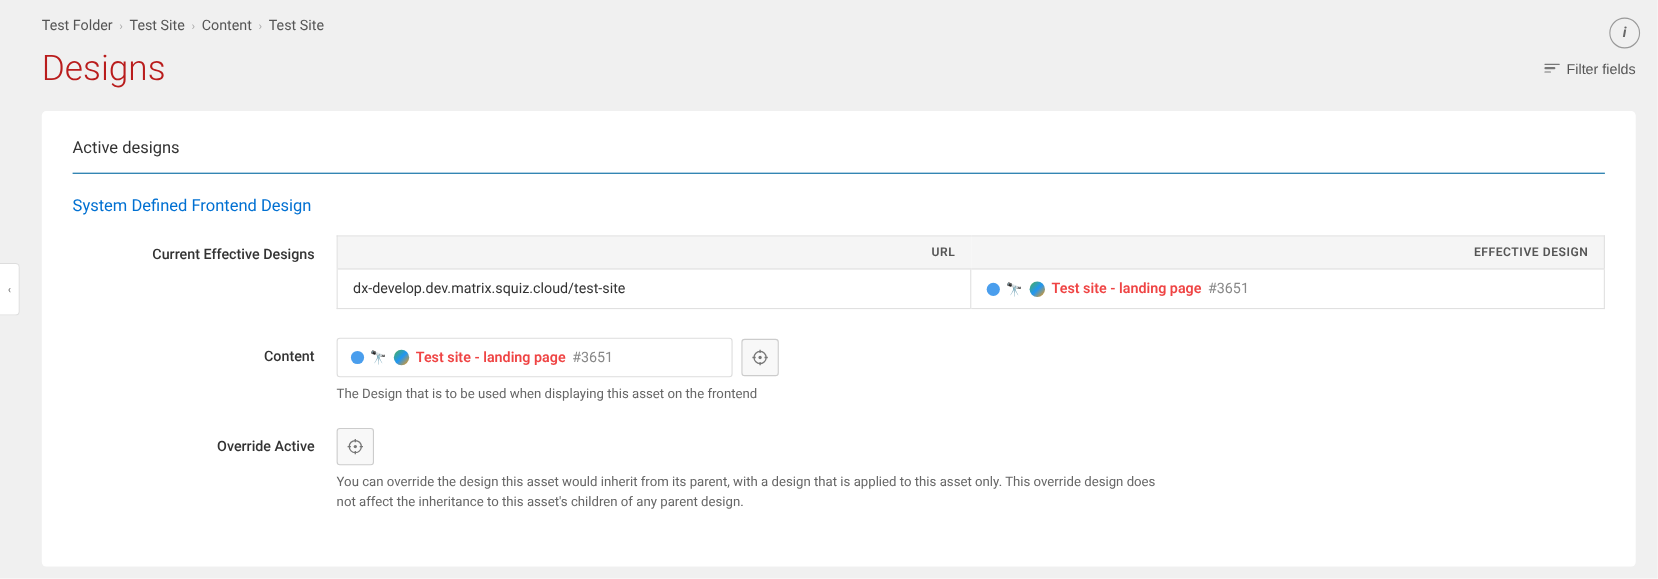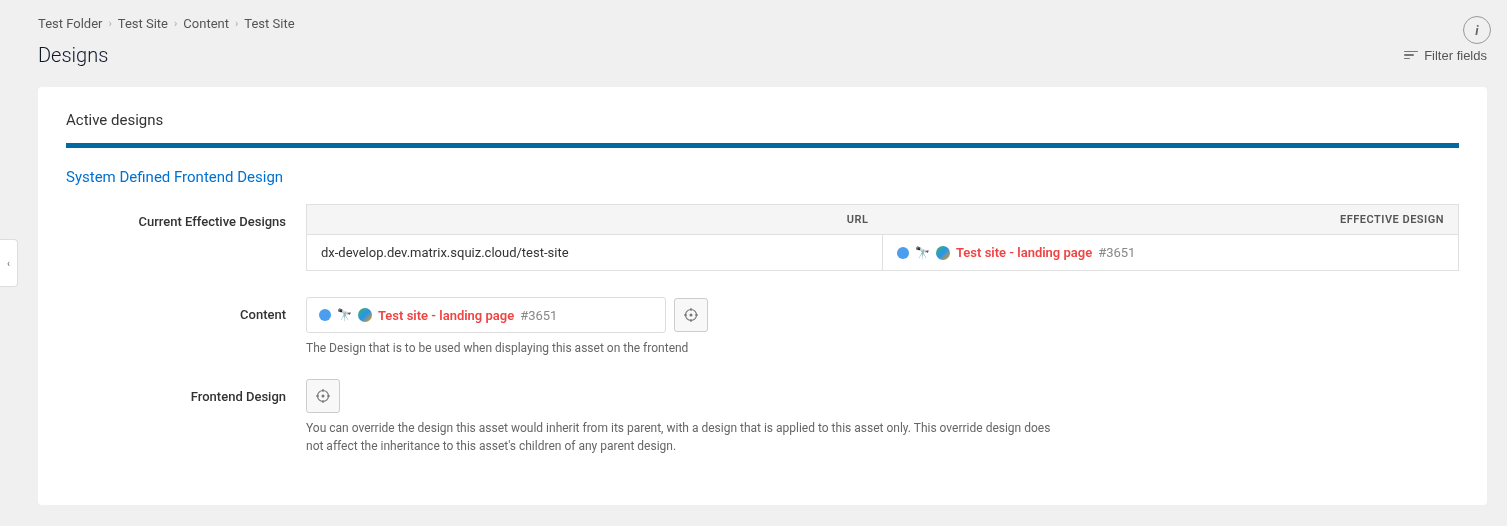--- a/index.html
+++ b/index.html
@@ -85,23 +85,23 @@
     
     .page-title-row {
       display: flex;
       align-items: center;
       justify-content: space-between;
       margin-bottom: 20px;
       padding-right: 20px;
     }
 
     .page-title {
-      font-size: 20px;
+      font-size: 32px;
       font-weight: 300;
-      color: #0f172a;
+      color: #b91c1c;
     }
 
     .filter-fields-btn {
       display: flex;
       align-items: center;
       gap: 6px;
       background: transparent;
       border: none;
       cursor: pointer;
       color: #555;
@@ -131,21 +131,21 @@
       margin-right: 20px;
       padding: 24px 28px 28px 28px;
     }
 
     .section-title {
       font-size: 15px;
       font-weight: 400;
       color: #333;
       margin-bottom: 20px;
       padding-bottom: 14px;
-      border-bottom: 5px solid #0369a1;
+      border-bottom: 1px solid #0369a1;
     }
 
     
     .subsection-title {
       font-size: 15px;
       color: #0070d2;
       font-weight: 400;
       margin-bottom: 18px;
     }
 
@@ -385,21 +385,21 @@
                 <line x1="12" y1="8" x2="15" y2="8" stroke="#777" stroke-width="1.2"></line>
                 <circle cx="8" cy="8" r="1.5" fill="#777"></circle>
               </svg>
             </button>
           </div>
           <div class="field-hint">The Design that is to be used when displaying this asset on the frontend</div>
         </div>
       </div>
 
       <div class="field-row">
-        <div class="field-label">Frontend Design</div>
+        <div class="field-label">Override Active</div>
         <div class="field-content">
           <div class="input-with-btn">
             <button class="select-asset-btn">
               <svg class="crosshair-svg" viewBox="0 0 16 16" fill="none" xmlns="http://www.w3.org/2000/svg">
                 <circle cx="8" cy="8" r="5.5" stroke="#777" stroke-width="1.2"></circle>
                 <line x1="8" y1="1" x2="8" y2="4" stroke="#777" stroke-width="1.2"></line>
                 <line x1="8" y1="12" x2="8" y2="15" stroke="#777" stroke-width="1.2"></line>
                 <line x1="1" y1="8" x2="4" y2="8" stroke="#777" stroke-width="1.2"></line>
                 <line x1="12" y1="8" x2="15" y2="8" stroke="#777" stroke-width="1.2"></line>
                 <circle cx="8" cy="8" r="1.5" fill="#777"></circle>

